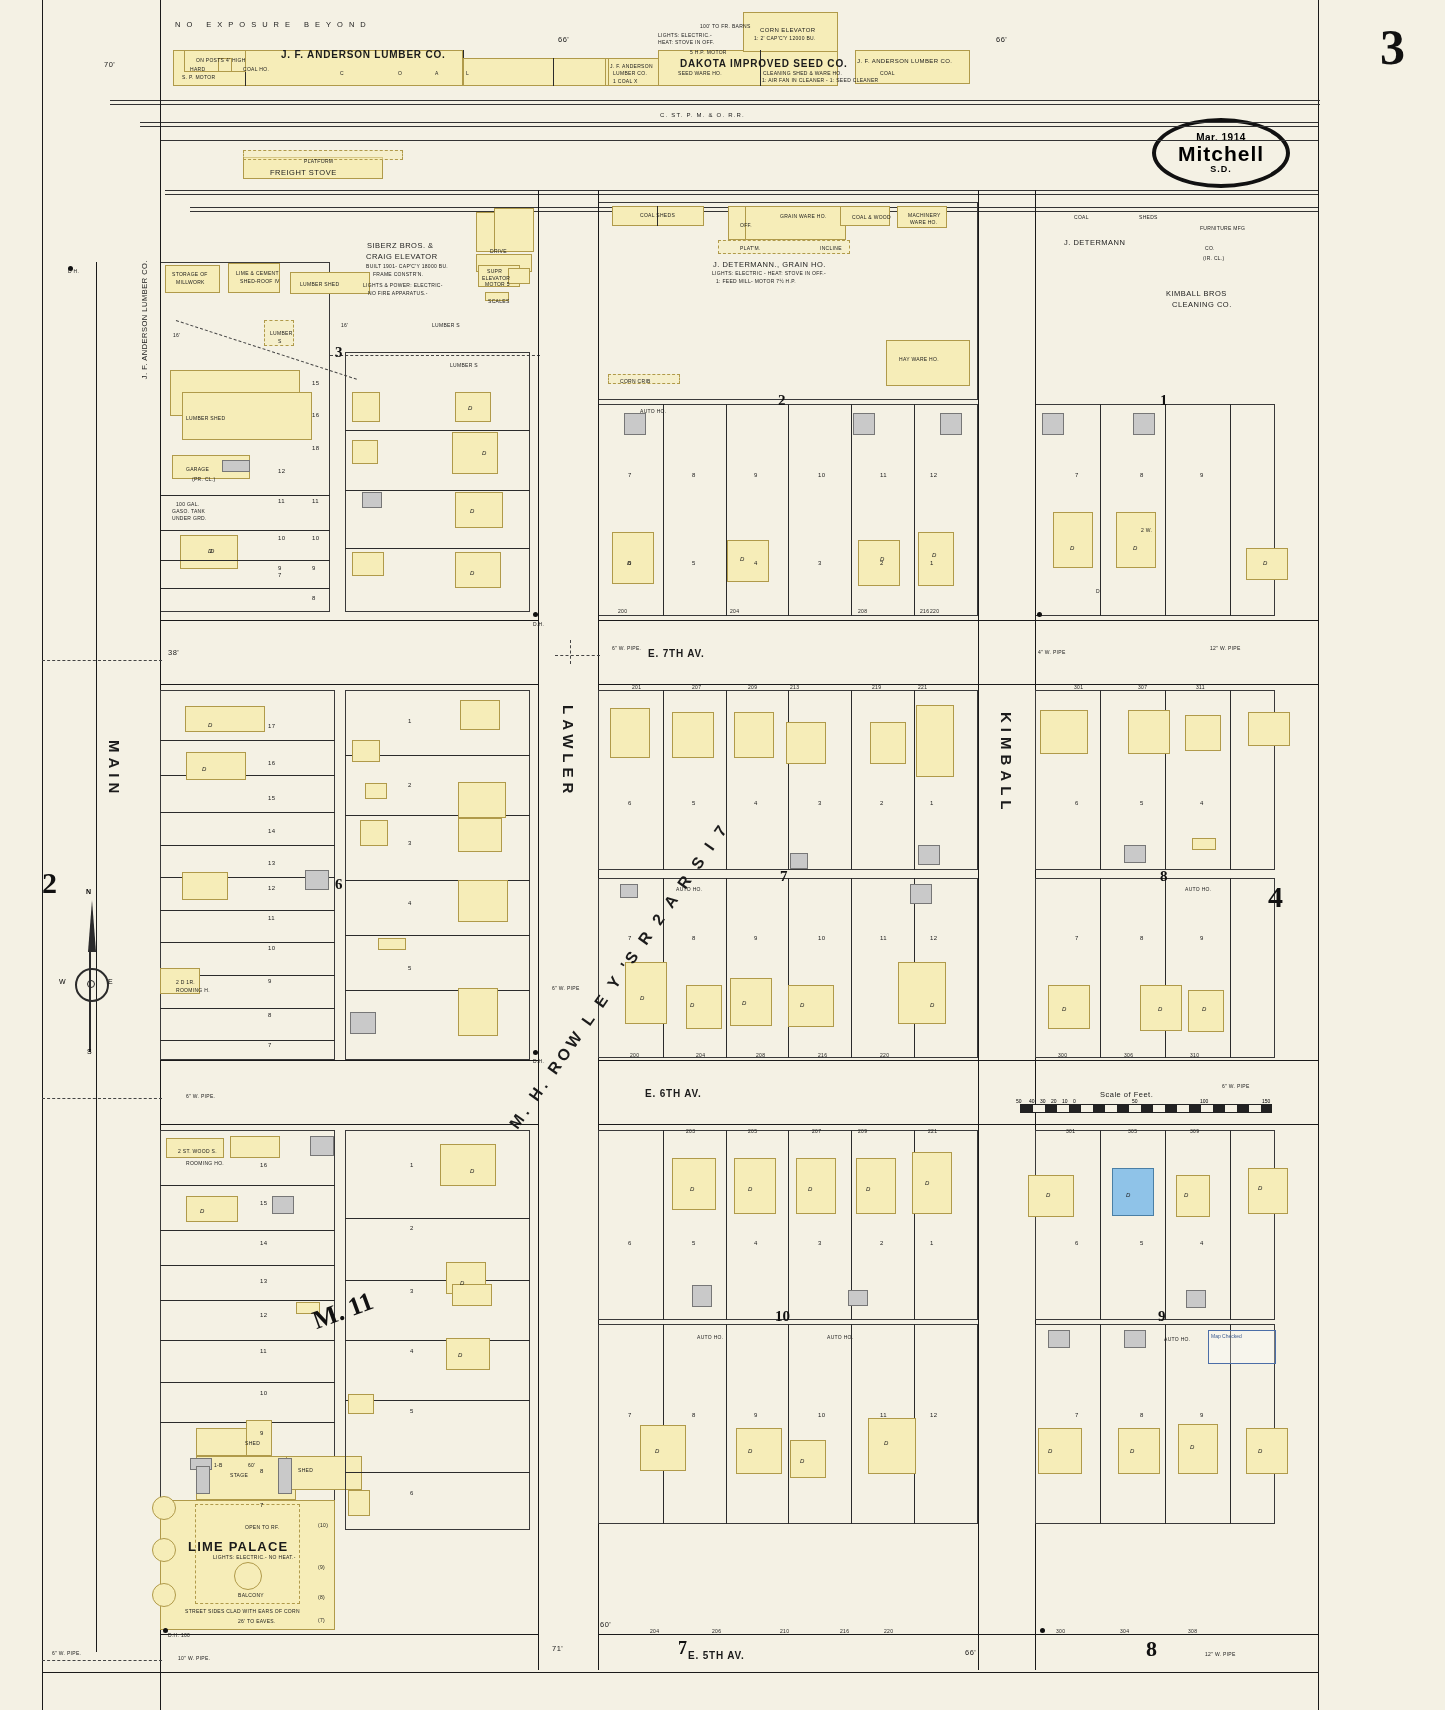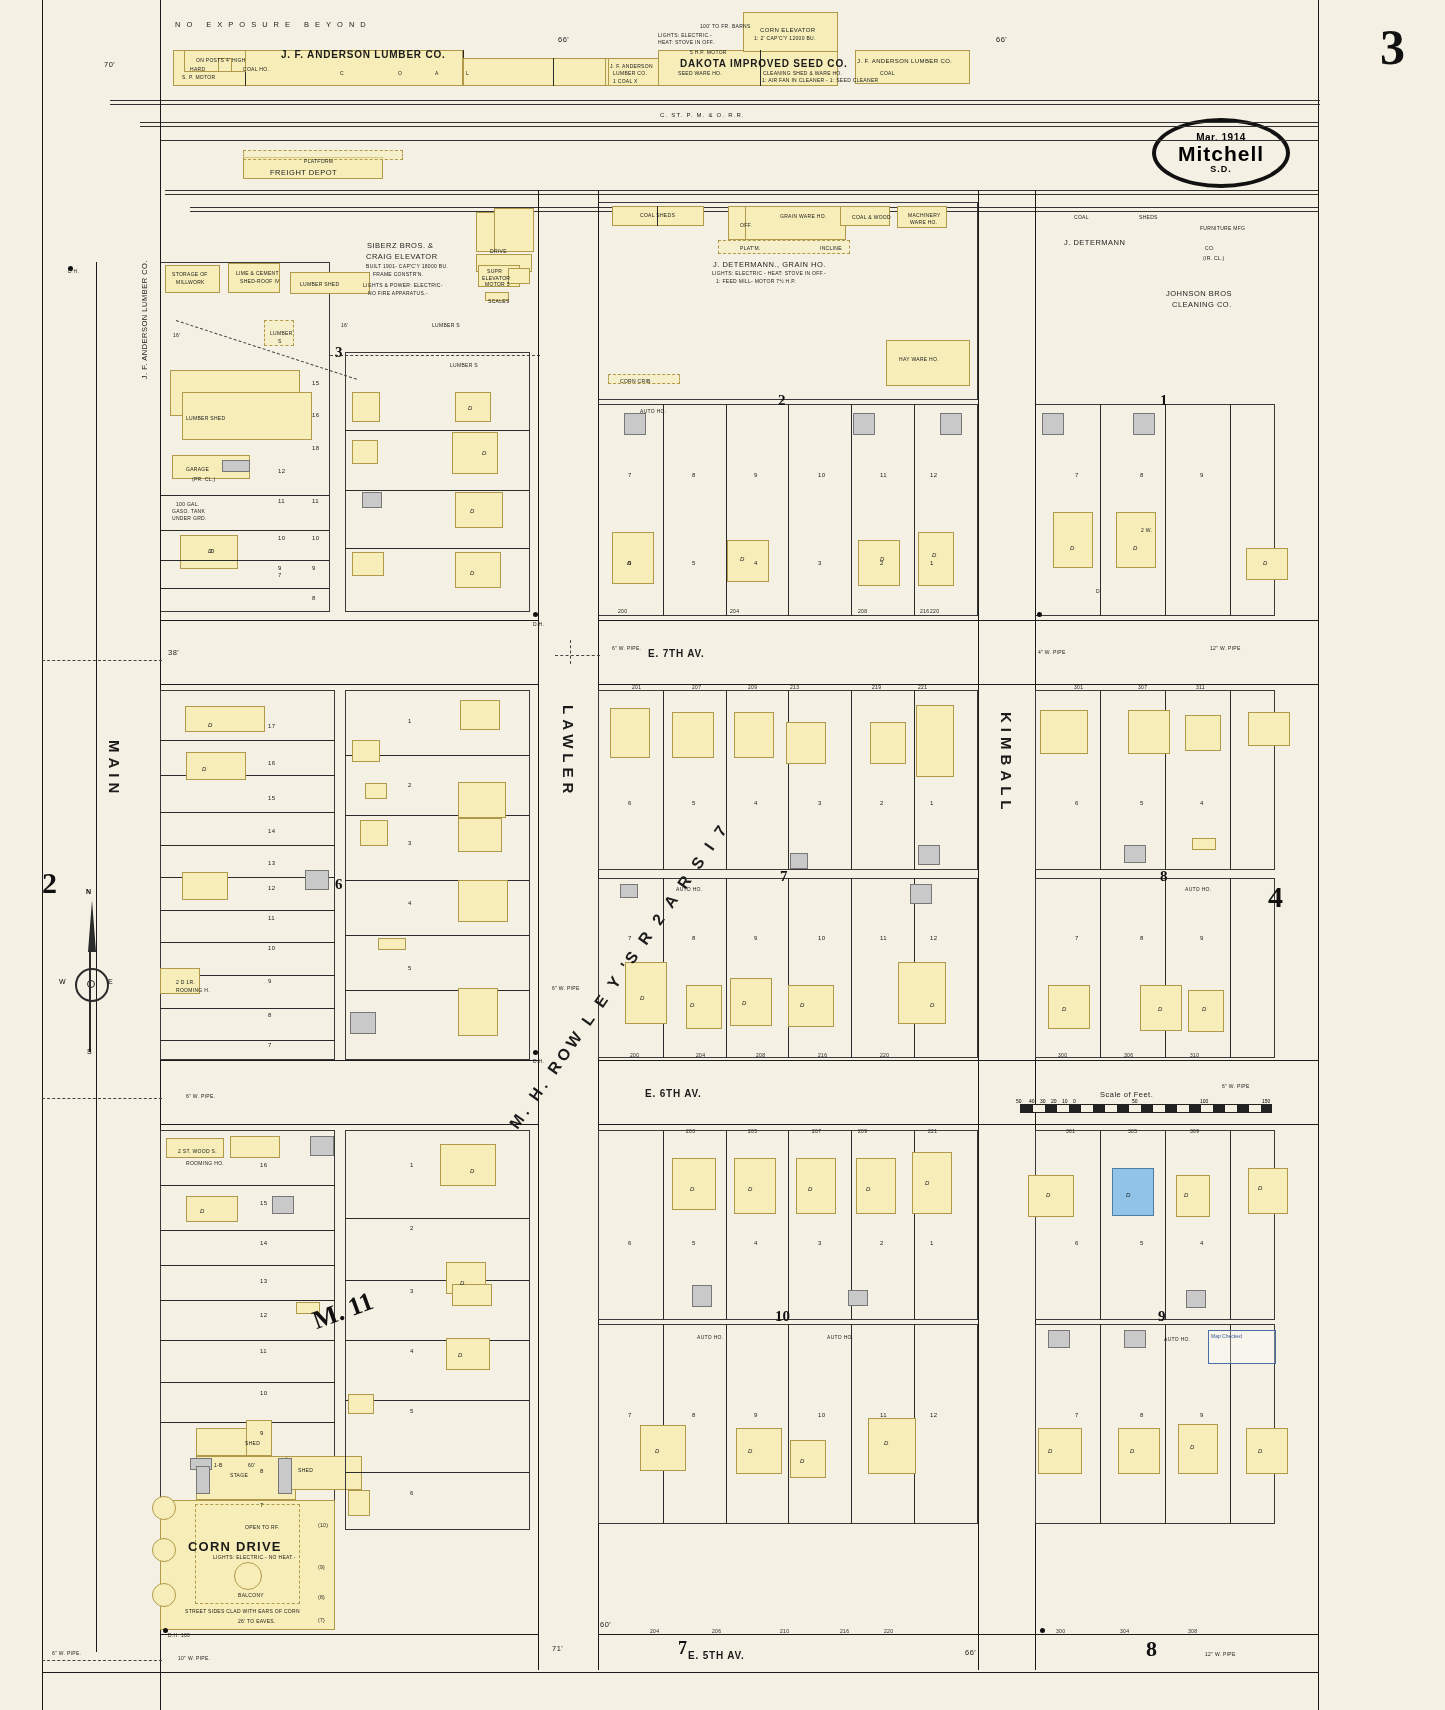--- a/index.html
+++ b/index.html
@@ -460,25 +460,25 @@
 
   <div id="biz-layer">
       <div class="t md" style="left: 281px; top: 49px;">J. F. ANDERSON LUMBER CO.</div>
       <div class="t md" style="left: 680px; top: 58px;">DAKOTA IMPROVED SEED CO.</div>
       <div class="t xs" style="left: 760px; top: 27px;">CORN ELEVATOR</div>
       <div class="t xs" style="left: 857px; top: 58px;">J. F. ANDERSON LUMBER CO.</div>
       <div class="t sm" style="left: 367px; top: 241px;">SIBERZ BROS. &amp;</div>
       <div class="t sm" style="left: 366px; top: 252px; text-align: right;">CRAIG ELEVATOR</div>
       <div class="t sm" style="left: 713px; top: 260px;">J. DETERMANN., GRAIN HO.</div>
       <div class="t sm" style="left: 1064px; top: 238px;">J. DETERMANN</div>
-      <div class="t sm" style="left: 1166px; top: 289px;">JOHNSON BROS</div>
+      <div class="t sm" style="left: 1166px; top: 289px;">KIMBALL BROS</div>
       <div class="t sm" style="left: 1172px; top: 300px;">CLEANING CO.</div>
       <div class="t sm" style="left: 140px; top: 260px; writing-mode: vertical-rl; transform: rotate(180deg);">J. F. ANDERSON LUMBER CO.</div>
-      <div class="t lg" style="left: 188px; top: 1539px;">CORN DRIVE</div>
-      <div class="t sm" style="left: 270px; top: 168px;">FREIGHT DEPOT</div>
+      <div class="t lg" style="left: 188px; top: 1539px;">LIME PALACE</div>
+      <div class="t sm" style="left: 270px; top: 168px;">FREIGHT STOVE</div>
     </div>
 
   <div id="anno-layer">
       <div class="t tiny" style="left: 196px; top: 57px;">ON POSTS 4' HIGH</div>
       <div class="t tiny" style="left: 190px; top: 66px;">HARD</div>
       <div class="t tiny" style="left: 243px; top: 66px;">COAL HO.</div>
       <div class="t tiny" style="left: 182px; top: 74px;">S. P. MOTOR</div>
       <div class="t tiny" style="left: 340px; top: 70px;">C</div>
       <div class="t tiny" style="left: 398px; top: 70px;">O</div>
       <div class="t tiny" style="left: 435px; top: 70px;">A</div>

